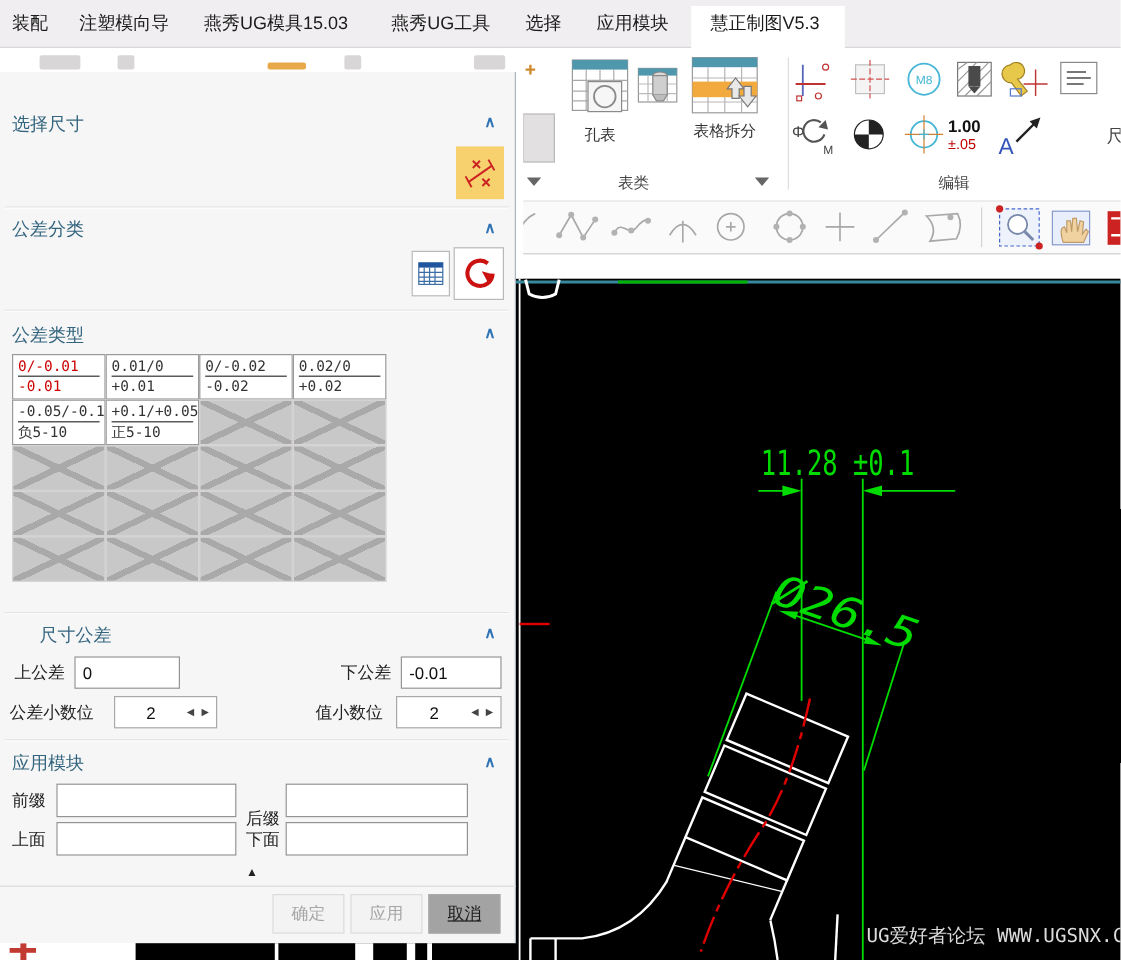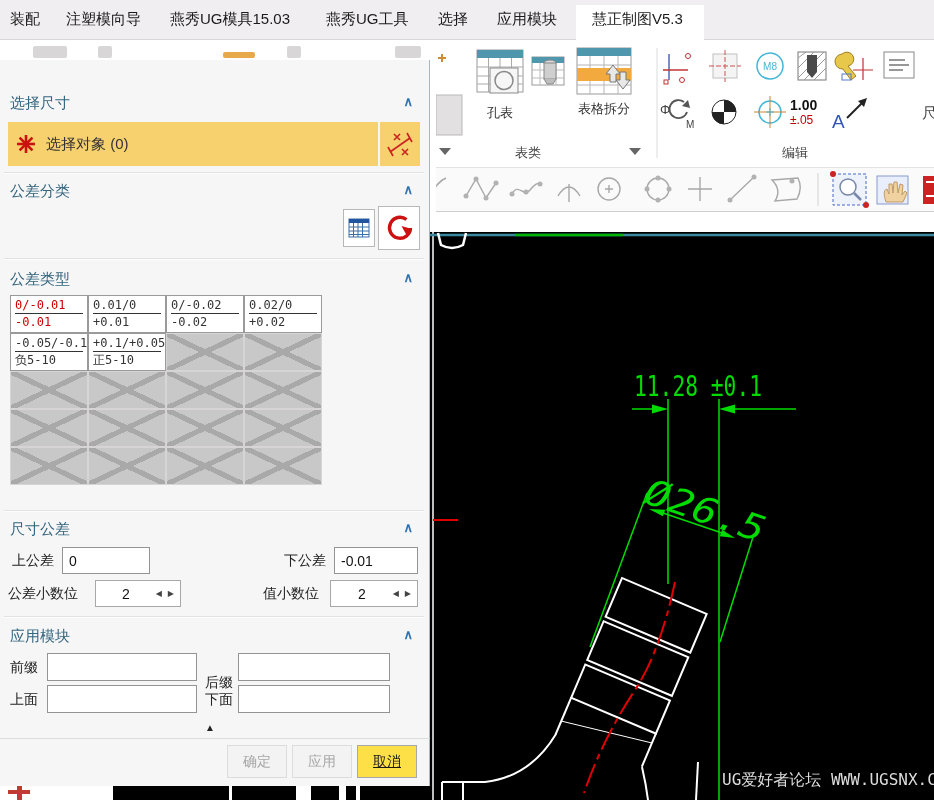--- a/index.html
+++ b/index.html
@@ -50,21 +50,21 @@
   .sq-btn { position:absolute; background:#fff; border:1px solid #b9b7b7; display:flex; align-items:center; justify-content:center; cursor:pointer; }
 
   #tol-grid { position:absolute; left:10px; top:235px; width:330px; display:grid; grid-template-columns:repeat(4,78px); grid-auto-rows:38px; gap:0; }
   .tcell { background:#fff; border:1px solid #9a9a9a; font-family:"DejaVu Sans Mono",monospace; font-size:12px; color:#333; padding:1px 4px; cursor:pointer; }
   .tcell .tp { display:block; border-bottom:1px solid #333; line-height:16px; }
   .tcell .bt { display:block; line-height:16px; }
   .tcell.red { color:#cc0000; }
   .xcell { background:linear-gradient(to top right, rgba(0,0,0,0) 46%, #a9a9a9 46%, #a9a9a9 54%, rgba(0,0,0,0) 54%),linear-gradient(to bottom right, rgba(0,0,0,0) 46%, #a9a9a9 46%, #a9a9a9 54%, rgba(0,0,0,0) 54%), #c8c8c8; border:1px solid #d6d4d4; }
 
   .dlg-btn { position:absolute; top:685px; width:60px; height:33px; font-size:14px; font-family:"Liberation Sans",sans-serif; border:1px solid #dcdcdc; background:#f3f3f3; color:#a6a6a6; }
-  .dlg-btn.enabled { background:#fde047; border:1px solid #a8a8a8; color:#1a1a1a; cursor:pointer;text-decoration:underline; }
+  .dlg-btn.enabled { background:#a3a3a3; border:1px solid #a8a8a8; color:#1a1a1a; cursor:pointer;text-decoration:underline; }
   #collapse-arrow { position:absolute; left:205px; top:662px; font-size:10px; color:#222; cursor:pointer; }
   #btn-sep { position:absolute; left:0; top:678px; width:430px; border-top:1px solid #dddbdb; }
 
   
   #bottom-left { left:0; top:786px; width:113px; height:14px; background:#fff; }
   #bottom-strip { left:113px; top:786px; width:317px; height:14px; background:#000; }
   .wtick { position:absolute; top:0; height:14px; background:#fff; }
   #edge-strip { left:430px; top:60px; width:6px; height:172px; background:#fff; }
 </style>
 </head>
@@ -284,31 +284,20 @@
     <line x1="3" y1="288" x2="28" y2="288" stroke="#e00000" stroke-width="2"></line>
     <text x="292" y="553" font-size="16" fill="#dcdcdc" font-family="'DejaVu Sans Mono',monospace">UG爱好者论坛 WWW.UGSNX.COM</text>
   </svg>
 
   <div id="edge-strip" class="abs"></div>
 
   <div id="dialog" class="abs">
 
     <div class="sec-hdr" style="top:34px;">选择尺寸</div>
     <span class="chev" style="top:34px;">∧</span>
-    <div id="sel-row">
-      <svg width="24" height="24" style="margin-left:6px;">
-        <g stroke="#cc1111" stroke-width="2.6">
-          <line x1="12" y1="3" x2="12" y2="21"></line>
-            <line x1="3" y1="12" x2="21" y2="12"></line>
-          <line x1="5.6" y1="5.6" x2="18.4" y2="18.4"></line>
-            <line x1="18.4" y1="5.6" x2="5.6" y2="18.4"></line>
-        </g>
-      </svg>
-      <span id="sel-text">选择对象 (0)</span>
-    </div>
     <div id="sel-row-ico">
       <svg width="30" height="30">
         <g stroke="#cc2222" stroke-width="1.6" fill="none">
           <line x1="5" y1="23" x2="25" y2="9"></line>
           <line x1="3" y1="18" x2="8" y2="27"></line>
             <line x1="22" y1="4" x2="27" y2="13"></line>
           <path d="M9,5 l6,6 M15,5 l-6,6"></path>
             <path d="M17,20 l6,6 M23,20 l-6,6"></path>
         </g>
       </svg>
@@ -369,21 +358,21 @@
       <div class="xcell"></div>
       <div class="xcell"></div>
       <div class="xcell"></div>
       <div class="xcell"></div>
       <div class="xcell"></div>
       <div class="xcell"></div>
       <div class="xcell"></div>
     </div>
     <div class="sep" style="top:450px;"></div>
 
-    <div class="sec-hdr" style="top:460px;">尺寸公差</div>
+    <div class="sec-hdr" style="top:460px;margin-left:23px;">尺寸公差</div>
     <span class="chev" style="top:460px;">∧</span>
     <div class="lbl" style="left:12px; top:492px;">上公差</div>
     <input class="txtin" style="left: 62px; top: 487px; width: 88px; height: 27px;" value="0">
     <div class="lbl" style="left:284px; top:492px;">下公差</div>
     <input class="txtin" style="left: 334px; top: 487px; width: 84px; height: 27px;" value="-0.01">
     <div class="lbl" style="left:8px; top:525px;">公差小数位</div>
     <div class="spinner" style="left:95px; top:520px; width:86px; height:27px;">
       <span class="spin-val">2</span>
       <span class="spin-arrows">
           <span>◀</span>

